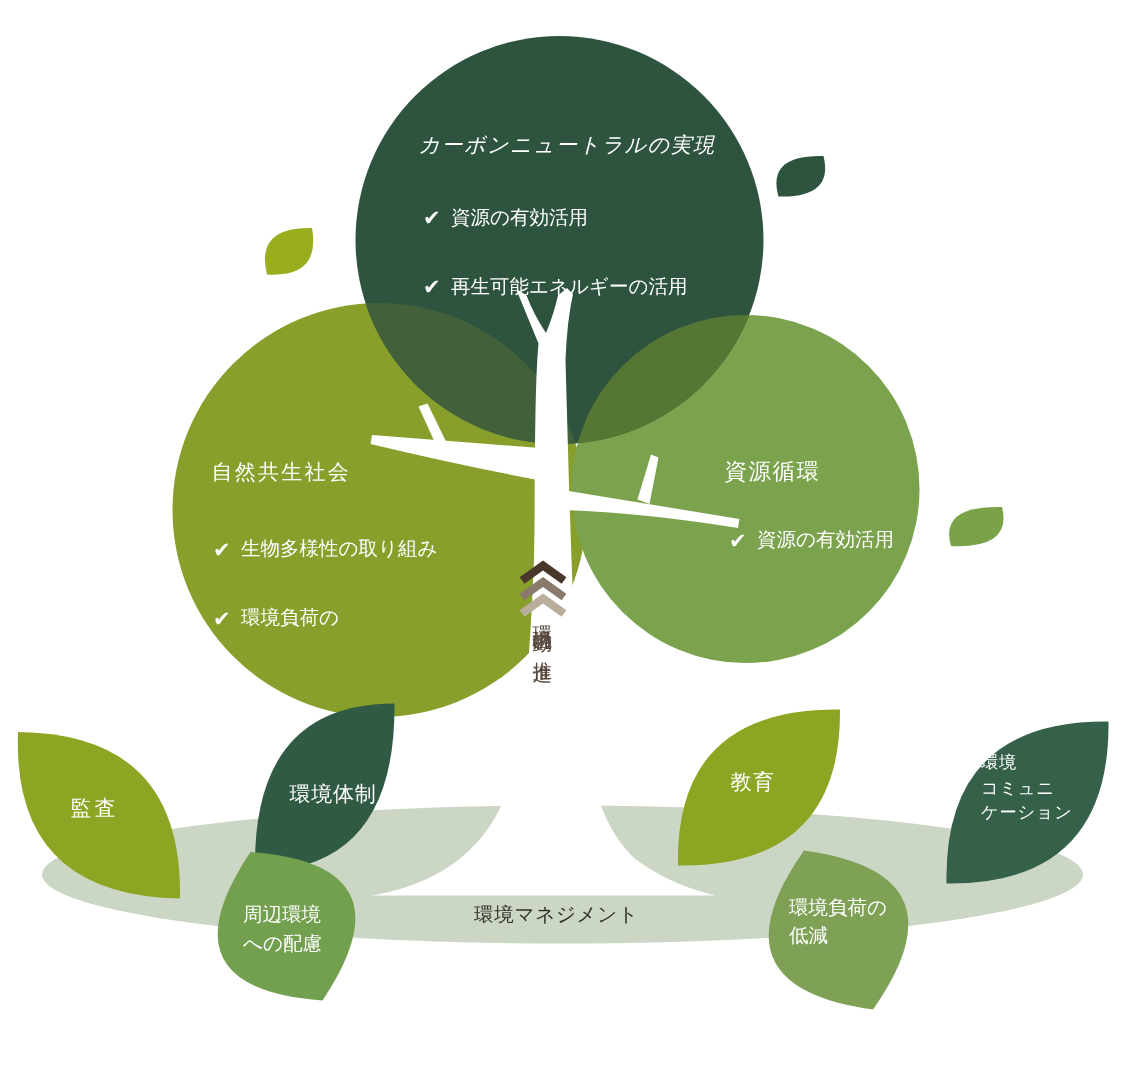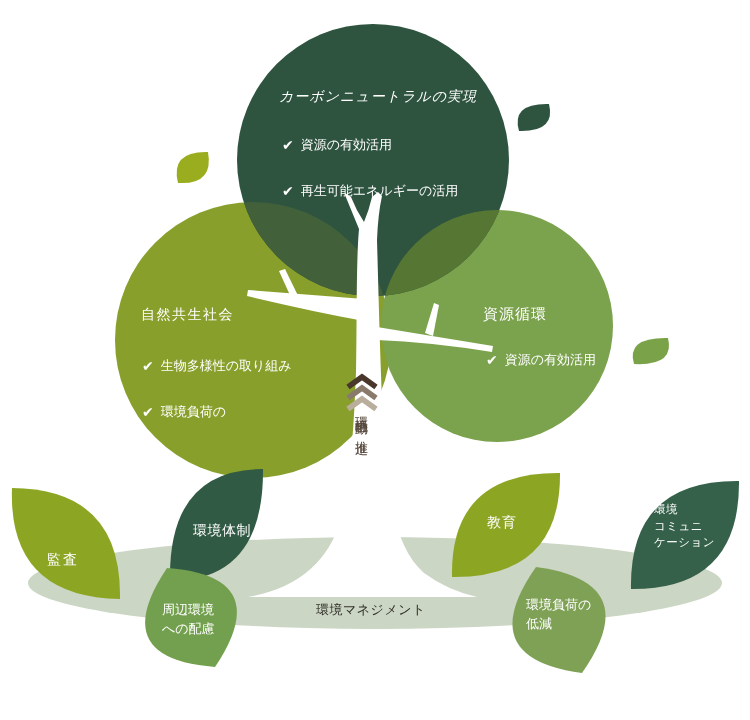--- a/index.html
+++ b/index.html
@@ -101,21 +101,21 @@
   </div>
 
   <div class="txt white circle-title" style="left:483px;top:305px;font-size:15px;">資源循環</div>
   <div class="txt" style="left:486px;top:333px;">
     <div class="check-row">
       <span class="check">✔</span>
       <span class="check-label">資源の有効活用</span>
     </div>
   </div>
 
-  <div class="txt leaf-label" style="left:47px;top:530px;letter-spacing:2px;margin-top:20px;">監査</div>
+  <div class="txt leaf-label" style="left:47px;top:530px;letter-spacing:2px;">監査</div>
   <div class="txt leaf-label" style="left:193px;top:508px;letter-spacing:0.5px;margin-top:13px;">環境体制</div>
   <div class="txt leaf-label small" style="left:162px;top:601px;">周辺環境
 への配慮</div>
   <div class="txt leaf-label" style="left:487px;top:513px;letter-spacing:1px;text-align:right;">教育</div>
   <div class="txt leaf-label small" style="left:526px;top:596px;">環境負荷の
 低減</div>
   <div class="txt leaf-label xsmall" style="left:654px;top:501px;">環境
 コミュニ
 ケーション</div>
 

